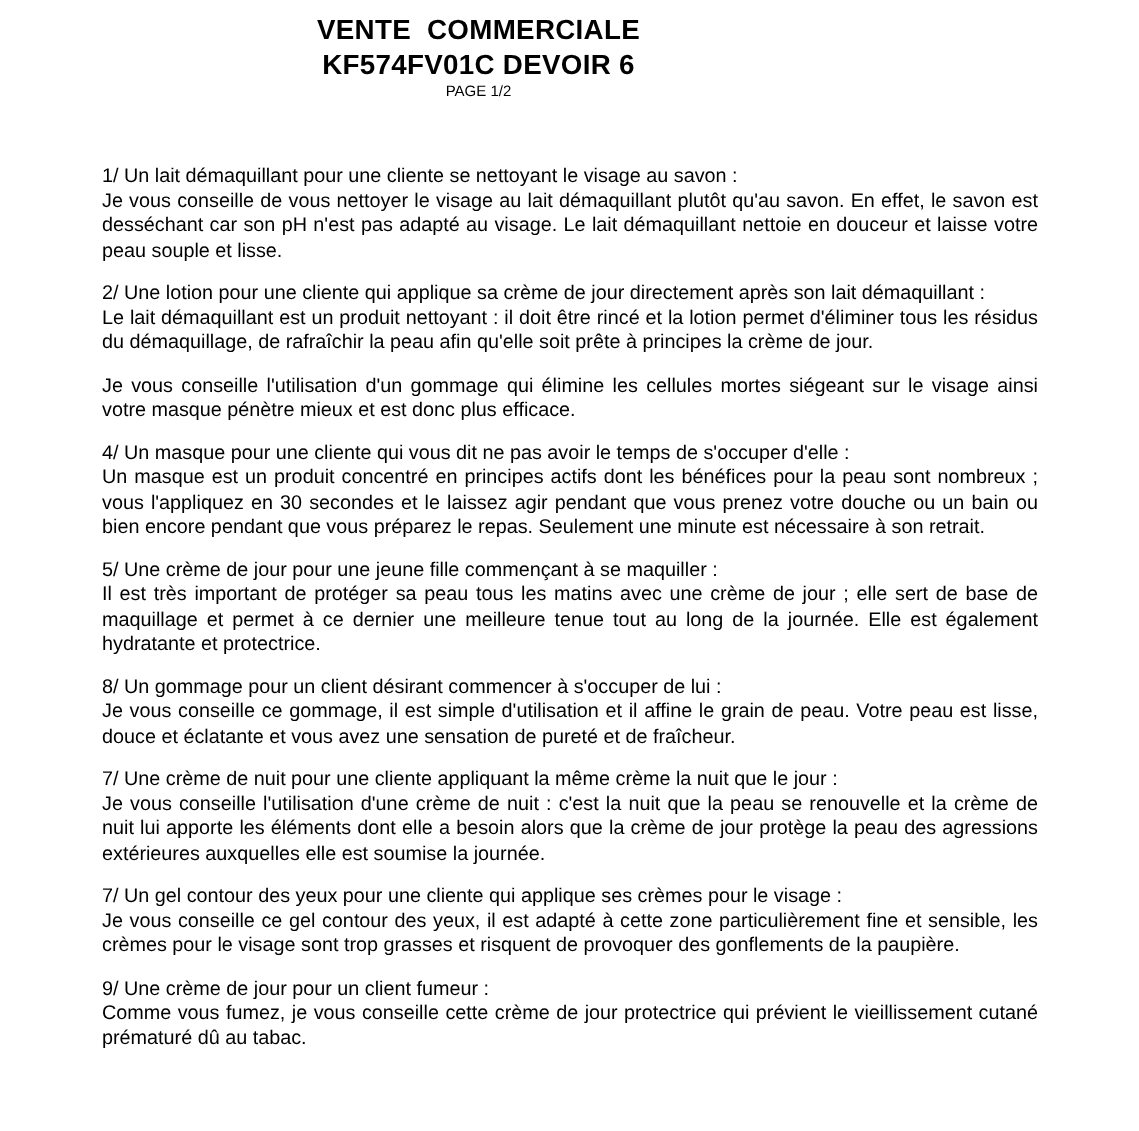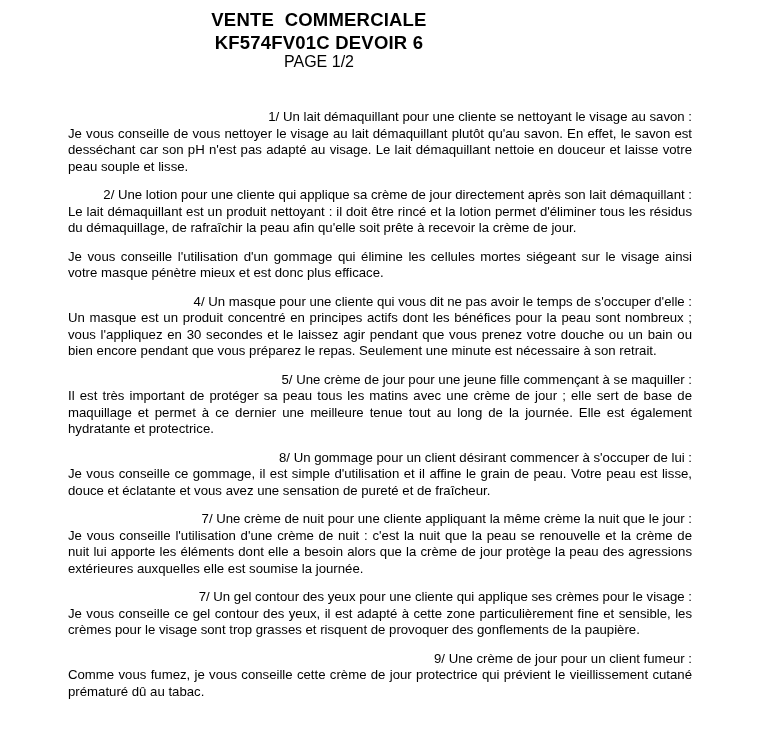--- a/index.html
+++ b/index.html
@@ -28,35 +28,35 @@
     margin-bottom: 40px;
   }
   .title-line {
     font-size: 18.5px;
     line-height: 23px;
     font-weight: bold;
     letter-spacing: 0.2px;
     white-space: pre-wrap; 
   }
   .page-indicator {
-    font-size: 16px;
+    font-size: 10px;
     line-height: 15px;
     font-weight: normal;
   }
   .doc-content {
     margin-left: 68px;
     width: 624px;
     font-size: 13.2px;
     line-height: 16.5px;
   }
   .section {
     margin-bottom: 12px;
   }
   .section-heading {
-    text-align: right;
+    text-align: left;
     white-space: pre-wrap;
   }
   .section-body {
     text-align: justify;
   }
 </style>
 </head>
 <body>
 
 <div class="page">
@@ -69,21 +69,21 @@
 
   <div class="doc-content">
 
     <div class="section">
       <div class="section-heading">1/ Un lait démaquillant pour une cliente se nettoyant le visage au savon :</div>
       <div class="section-body">Je vous conseille de vous nettoyer le visage au lait démaquillant plutôt qu'au savon. En effet, le savon est desséchant car son pH n'est pas adapté au visage. Le lait démaquillant nettoie en douceur et laisse votre peau souple et lisse.</div>
     </div>
 
     <div class="section">
       <div class="section-heading">2/ Une lotion pour une cliente qui applique sa crème de jour directement après son lait démaquillant :</div>
-      <div class="section-body">Le lait démaquillant est un produit nettoyant : il doit être rincé et la lotion permet d'éliminer tous les résidus du démaquillage, de rafraîchir la peau afin qu'elle soit prête à recevoir la crème de jour.</div>
+      <div class="section-body">Le lait démaquillant est un produit nettoyant : il doit être rincé et la lotion permet d'éliminer tous les résidus du démaquillage, de rafraîchir la peau afin qu'elle soit prête à principes la crème de jour.</div>
     </div>
 
     <div class="section">
       <div class="section-body">Je vous conseille l'utilisation d'un gommage qui élimine les cellules mortes siégeant sur le visage ainsi votre masque pénètre mieux et est donc plus efficace.</div>
     </div>
 
     <div class="section">
       <div class="section-heading">4/ Un masque pour une cliente qui vous dit ne pas avoir le temps de s'occuper d'elle :</div>
       <div class="section-body">Un masque est un produit concentré en principes actifs dont les bénéfices pour la peau sont nombreux ; vous l'appliquez en 30 secondes et le laissez agir pendant que vous prenez votre douche ou un bain ou bien encore pendant que vous préparez le repas. Seulement une minute est nécessaire à son retrait.</div>
     </div>

